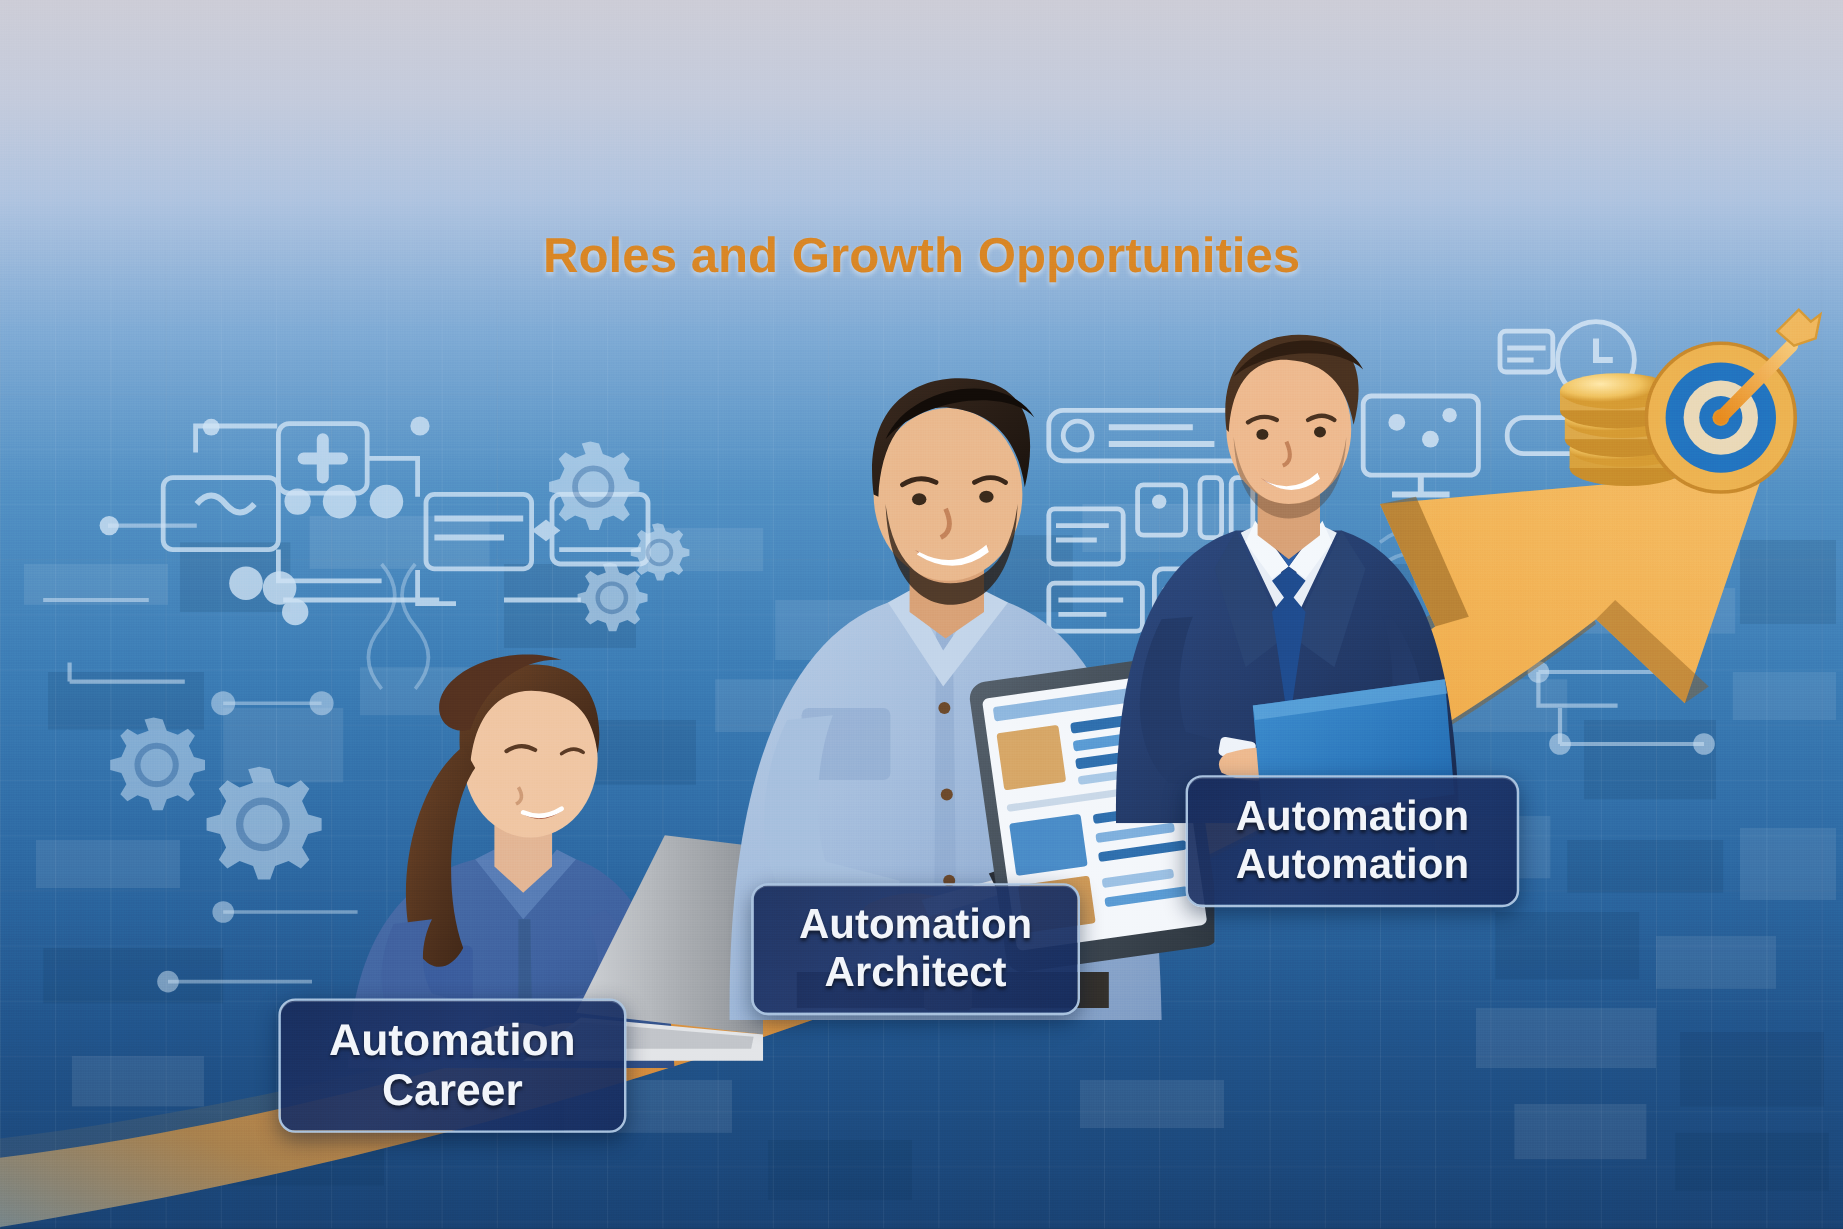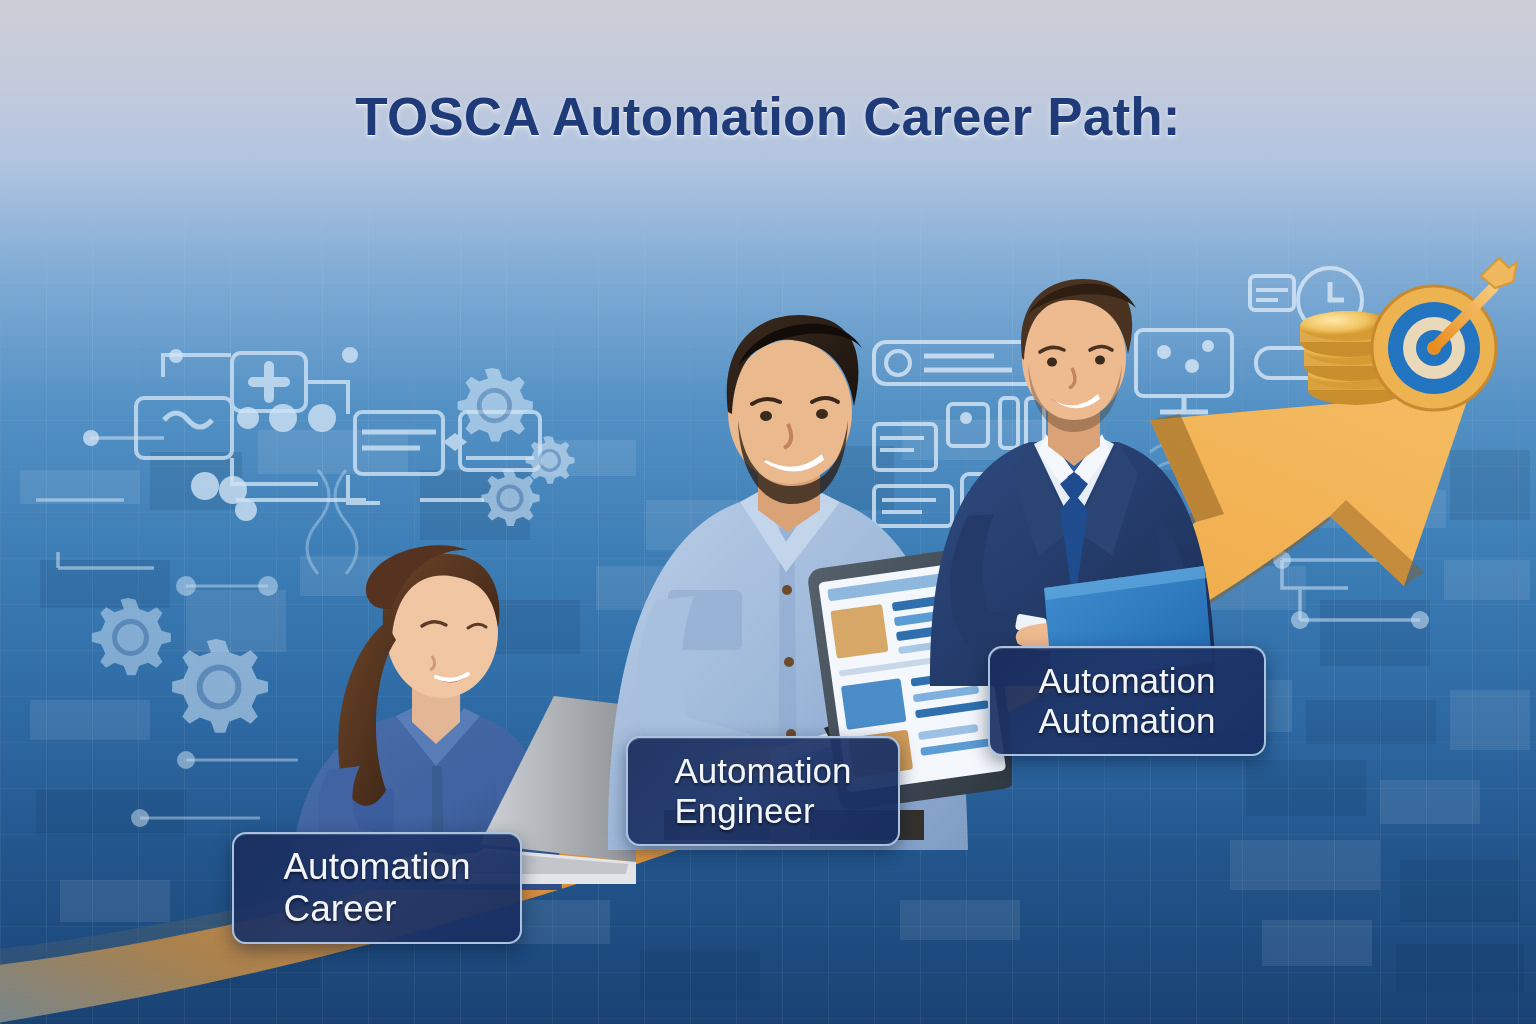--- a/index.html
+++ b/index.html
@@ -68,22 +68,22 @@
 
   
   .badge{
     position:absolute;
     border:2px solid #a9c2de;
     border-radius:14px;
     background:linear-gradient(135deg, rgba(24,44,92,.93) 0%, rgba(30,52,104,.93) 45%, rgba(22,45,96,.95) 100%);
     box-shadow:0 6px 18px rgba(4,20,46,.45), inset 0 1px 0 rgba(255,255,255,.18);
     color:#f2f5fa;
     display:flex; align-items:center; justify-content:center;
-    line-height:1.14;
-    font-weight:400;
+    text-align:center; line-height:1.14;
+    font-weight:700;
     text-shadow:0 2px 3px rgba(0,0,0,.55);
     padding:10px 18px;
   }
 </style>
 </head>
 <body>
 
 <div class="stage">
 
   <div class="bg-base"></div>
@@ -518,27 +518,27 @@
   <div class="badge" style="left:232px;top:832px;width:290px;height:112px;font-size:37px">
     <span>
       <span>Automation</span><br>
       <span>Career</span>
     </span>
   </div>
 
   <div class="badge" style="left:626px;top:736px;width:274px;height:110px;font-size:35px">
     <span>
       <span>Automation</span><br>
-      <span>Engineer</span>
+      <span>Architect</span>
     </span>
   </div>
 
   <div class="badge" style="left:988px;top:646px;width:278px;height:110px;font-size:35px">
     <span>
       <span>Automation</span><br>
       <span>Automation</span>
     </span>
   </div>
 
-  <div class="title">TOSCA Automation Career Path:</div>
+  <div class="subtitle">Roles and Growth Opportunities</div>
 
   <div class="noise"></div>
 </div>
 
 </body></html>

